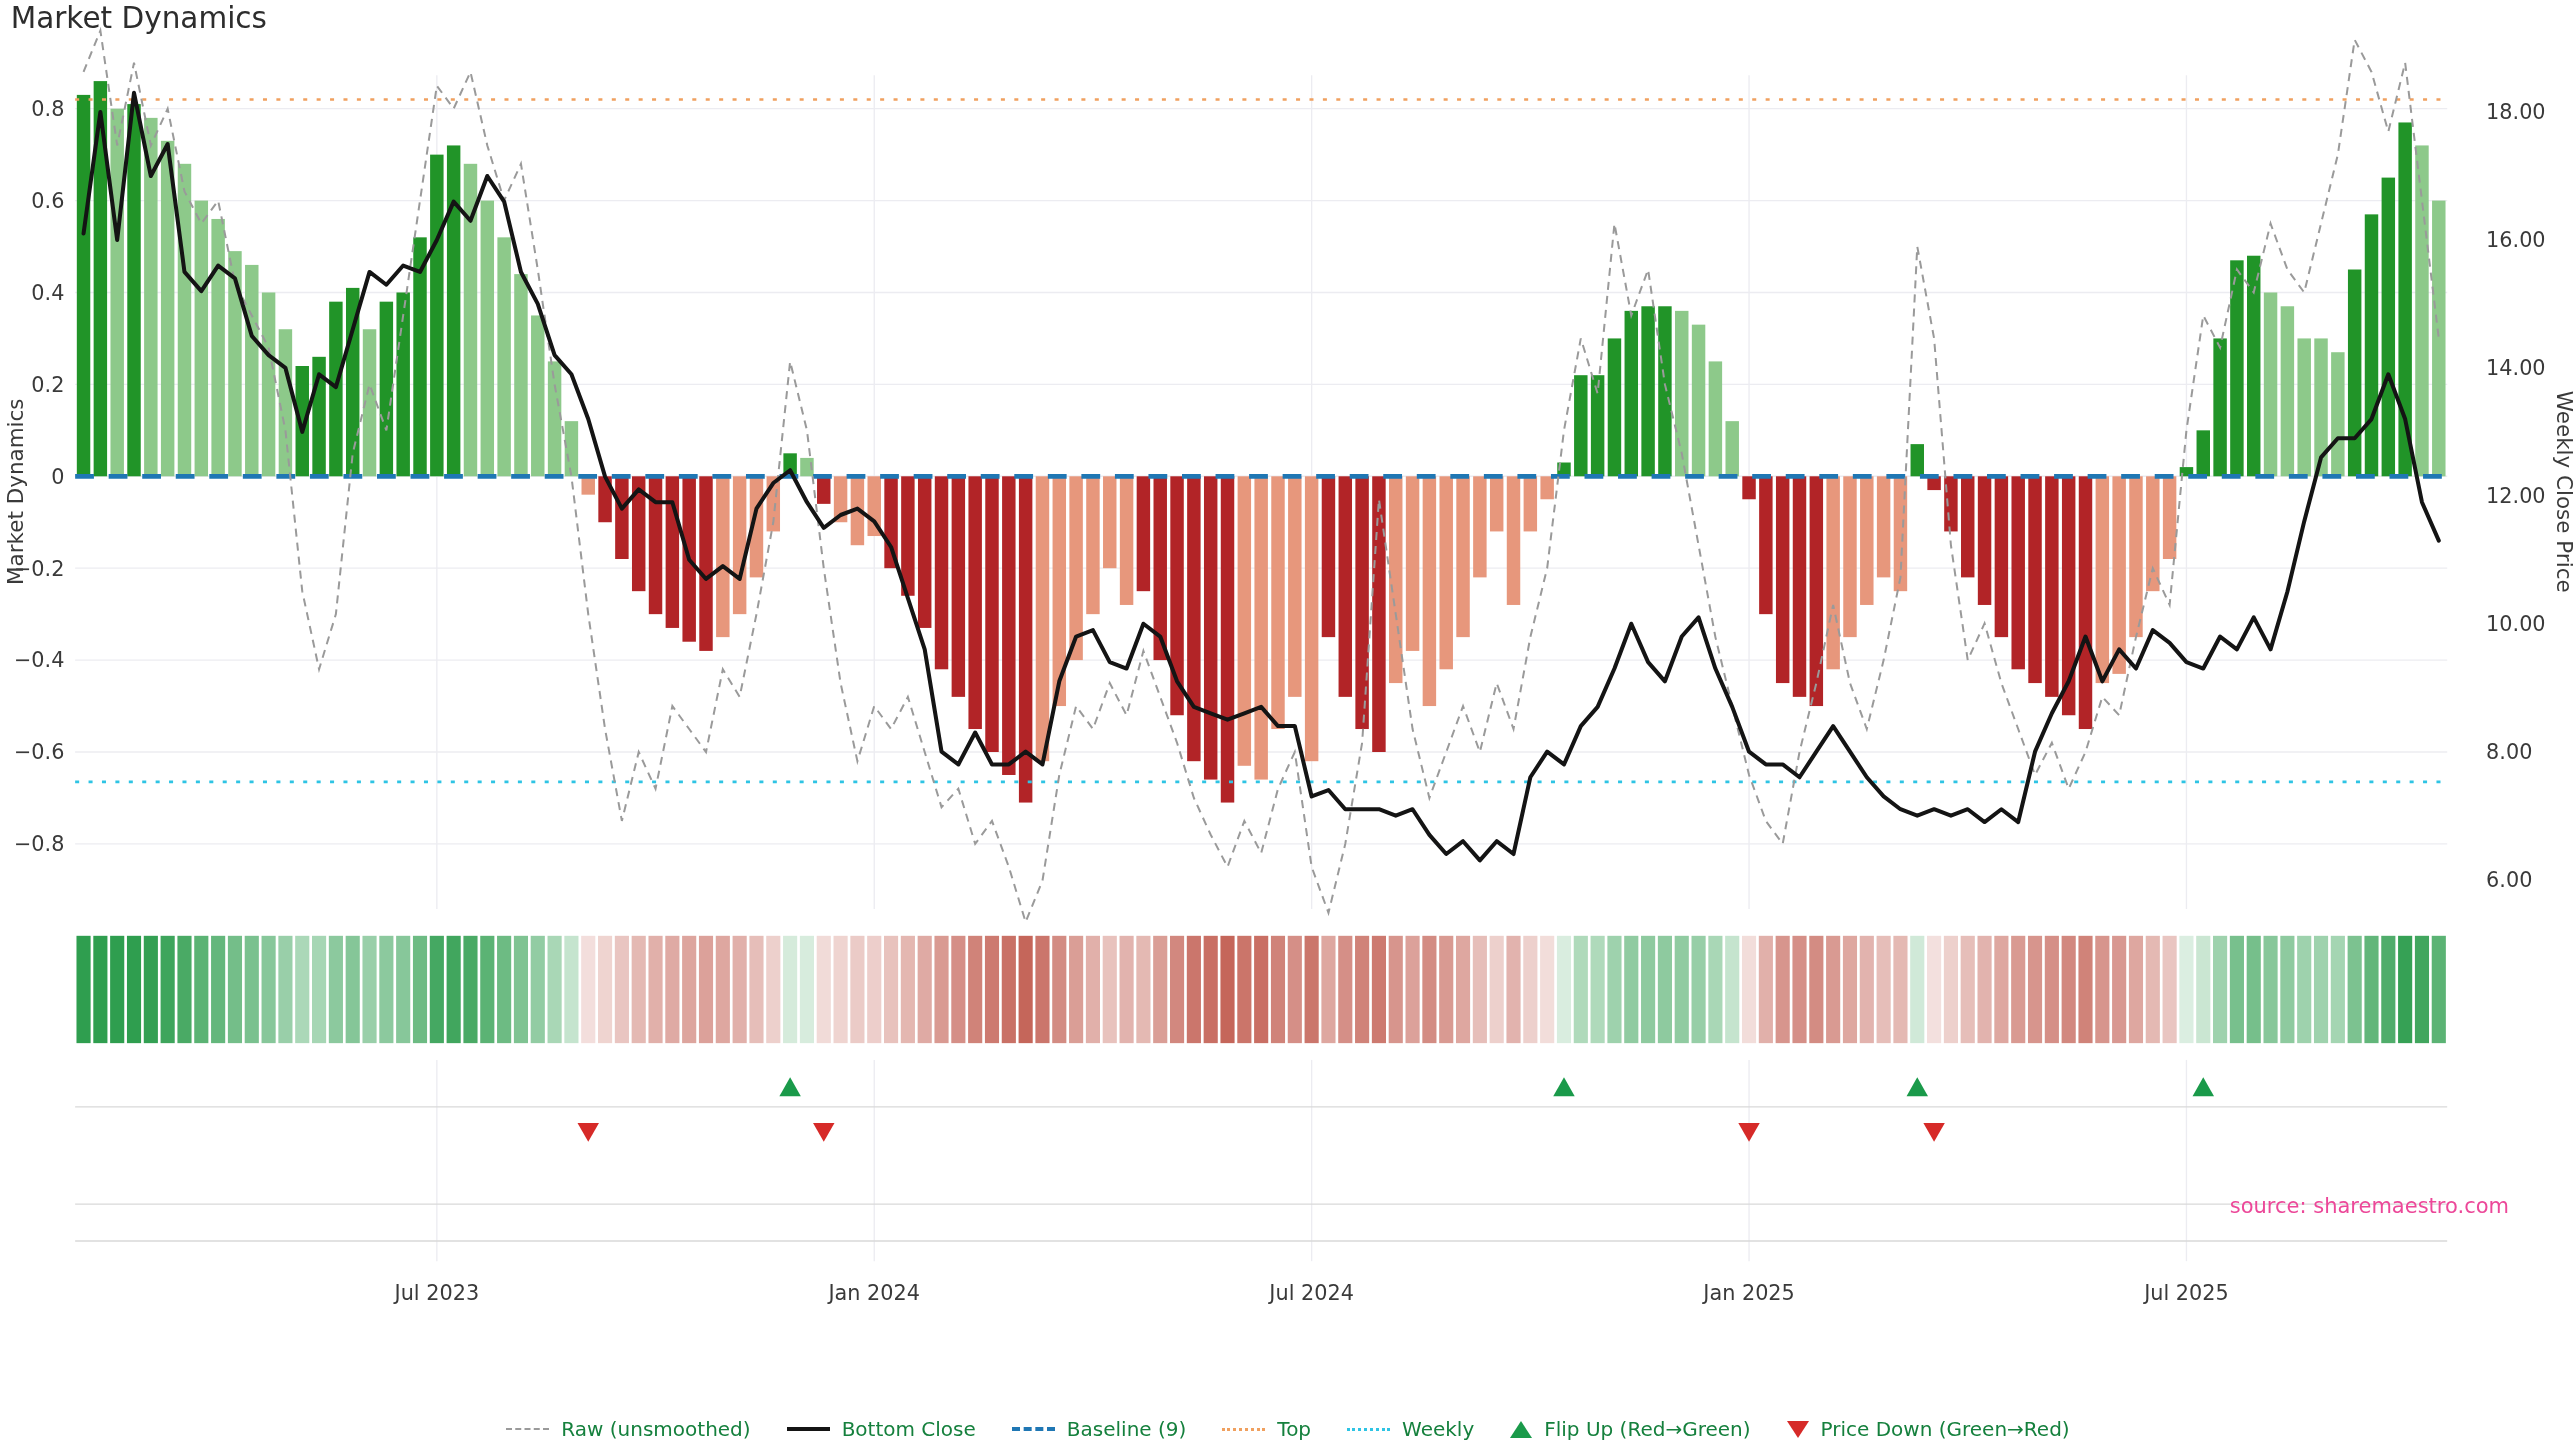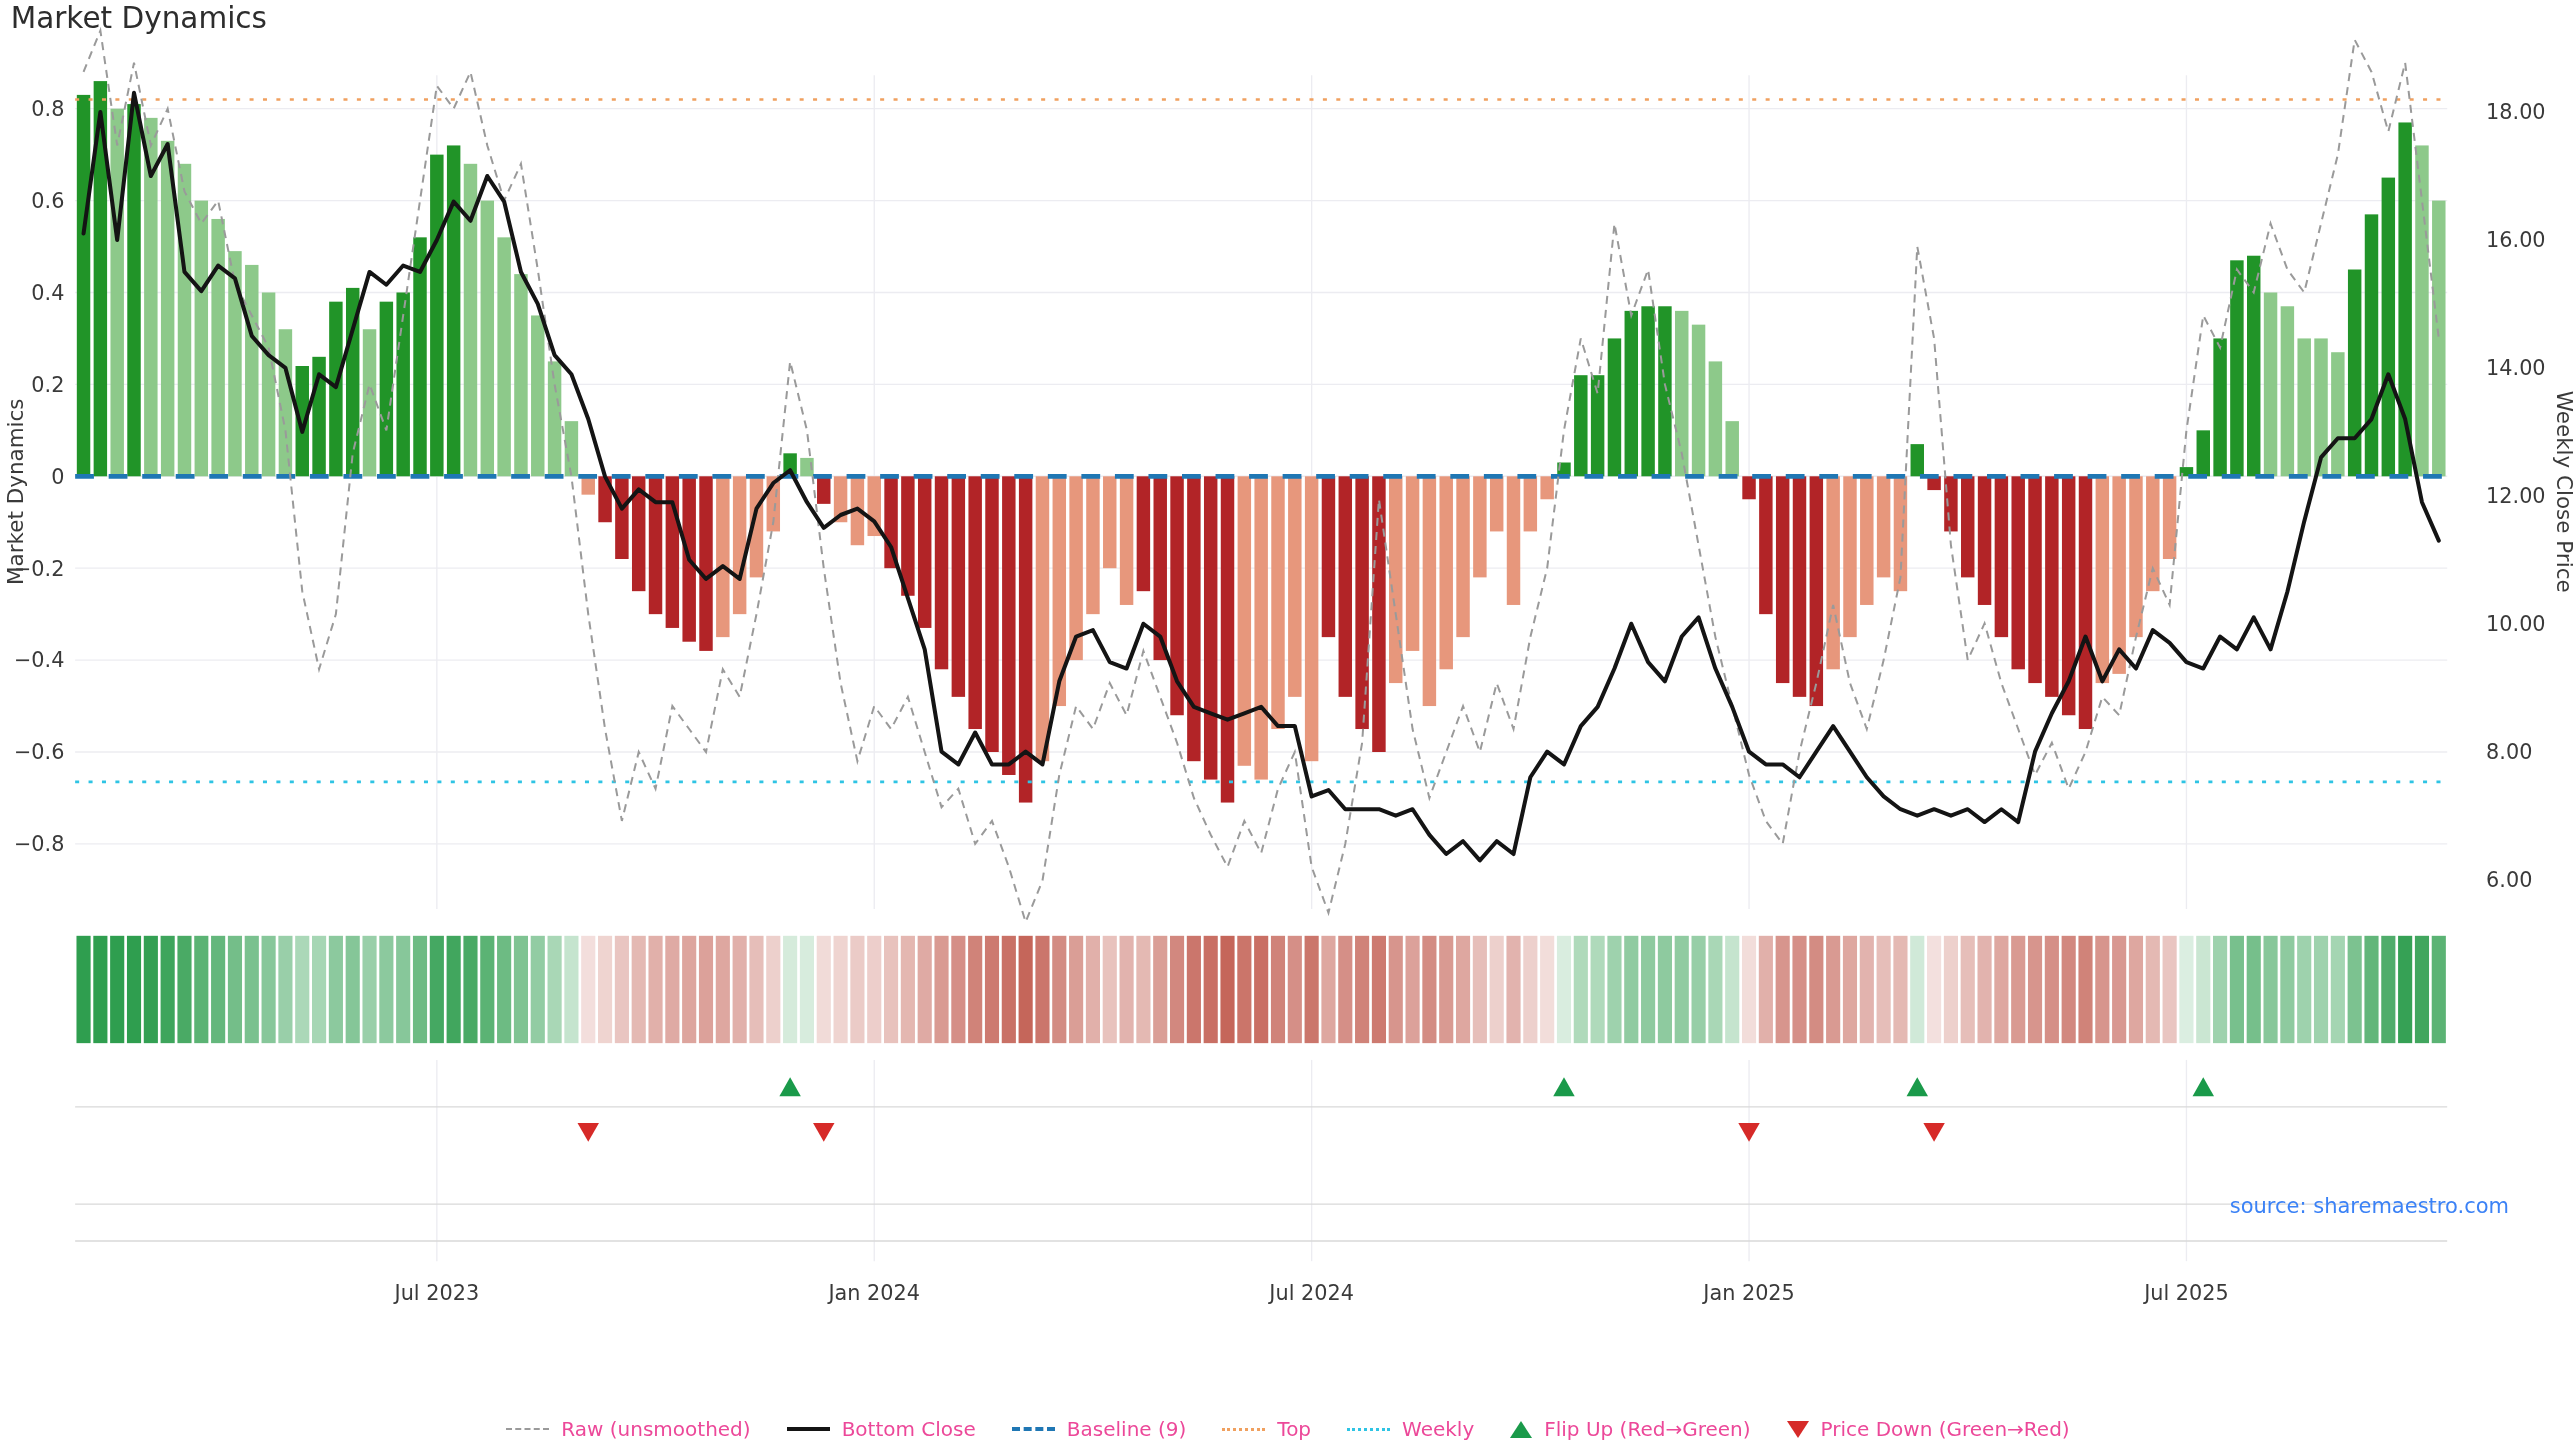--- a/index.html
+++ b/index.html
@@ -1,22 +1,22 @@
 <!DOCTYPE html>
 <html style="font-size:10.7px"><head>
 <meta charset="utf-8">
 <style>
   html,body{margin:0;padding:0;background:#ffffff;}
   body{width:2576px;height:1449px;position:relative;overflow:hidden;
        font-family:"DejaVu Sans","Liberation Sans",sans-serif;}
   .page-title{position:absolute;left:10.7px;top:1.3px;font-size:29.5px;color:#2d2d2d;}
   #chart-svg{position:absolute;left:0;top:0;}
-  .source-note{position:absolute;right:67px;top:1194px;font-size:21px;color:#3b82f6;}
+  .source-note{position:absolute;right:67px;top:1194px;font-size:21px;color:#ec4899;}
   .legend{position:absolute;left:0;right:0;top:1417px;display:flex;justify-content:center;
-          align-items:center;gap:36px;font-size:20px;color:#ec4899;}
+          align-items:center;gap:36px;font-size:20px;color:#15803d;}
   .legend-item{display:flex;align-items:center;gap:12px;white-space:nowrap;}
   .sw{display:inline-block;width:43px;height:0;}
   .sw-raw{border-top:2px dashed #9a9a9a;}
   .sw-close{border-top:4px solid #141414;}
   .sw-baseline{border-top:4px dashed #1f77b4;}
   .sw-top{border-top:3.4px dotted #f0a05f;}
   .sw-bottom{border-top:3.4px dotted #2ec4e4;}
   .sw-up{width:0;height:0;border-left:11.4px solid transparent;border-right:11.4px solid transparent;
          border-bottom:17.4px solid #1a9a4a;}
   .sw-down{width:0;height:0;border-left:11.4px solid transparent;border-right:11.4px solid transparent;

